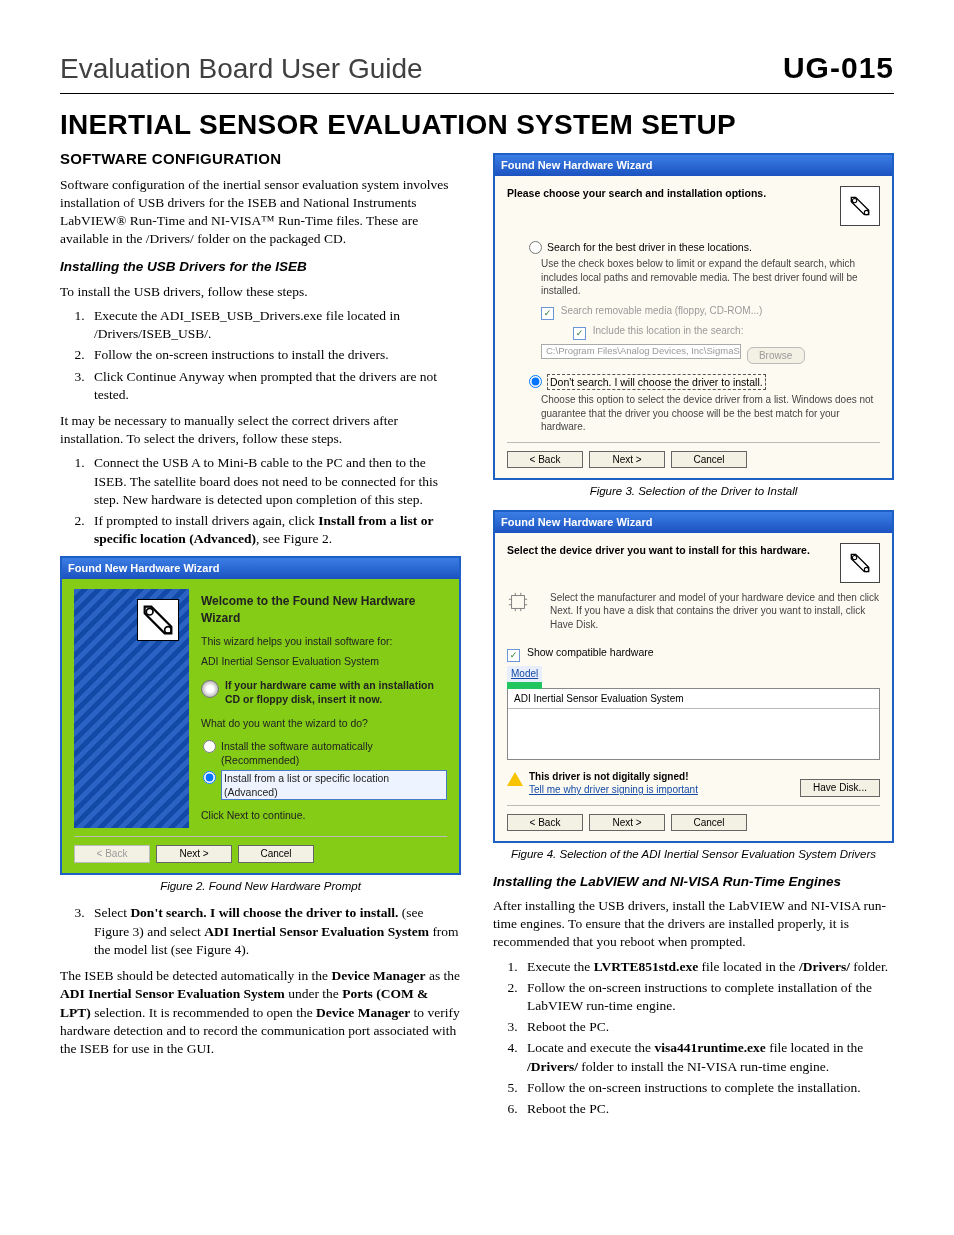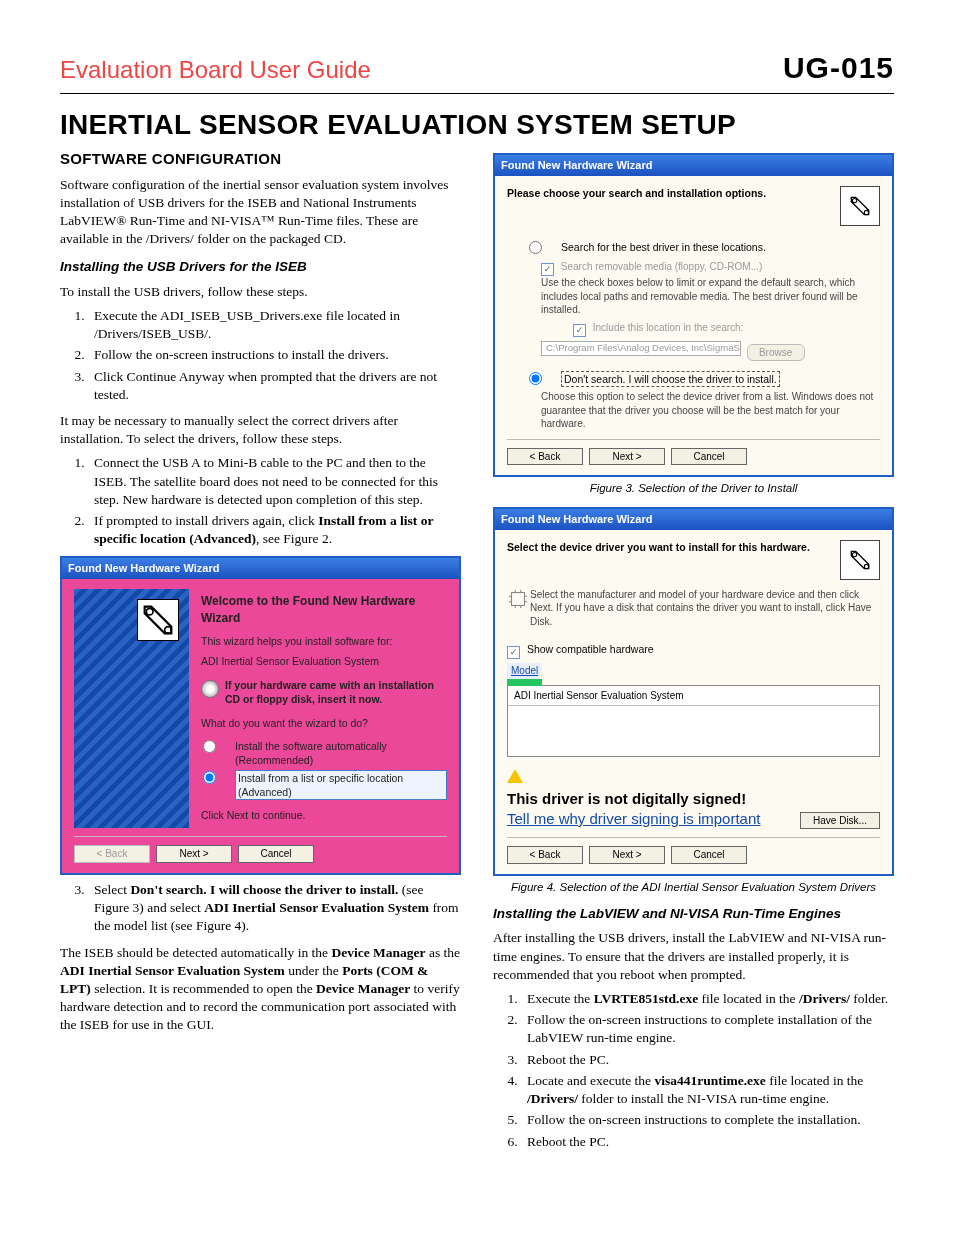--- a/index.html
+++ b/index.html
@@ -21,24 +21,24 @@
   .header{
     display:flex;
     justify-content:space-between;
     align-items:baseline;
     border-bottom:1.5px solid #000;
     padding-bottom:4px;
     margin-bottom:12px;
   }
   .header-left{
     font-family:"Arial Narrow","Helvetica Condensed",sans-serif;
-    font-size:24px;
+    font-size:28px;
     font-weight:400;
     letter-spacing:0px;
-    color:#ef4444;
+    color:#404040;
     font-stretch:condensed;
   }
   .header-right{
     font-family:"Arial Narrow","Helvetica Condensed",sans-serif;
     font-size:30px;
     font-weight:700;
     letter-spacing:1px;
     color:#000;
     font-stretch:condensed;
   }
@@ -101,21 +101,21 @@
     background:linear-gradient(180deg,#3b7ee5 0%,#1b52c0 100%);
     color:#fff;
     font-weight:700;
     padding:3px 6px;
     font-size:11px;
   }
   .dialog-body{
     padding:10px 12px 6px 12px;
     background:#fdfbf1;
   }
-  .dialog-body.white{background:#ec4899;}
+  .dialog-body.white{background:#84cc16;}
   .wizard-row{display:flex;gap:12px;}
   .wizard-graphic{
     width:115px;
     min-height:230px;
     background:#134aa7;
     background-image:
       repeating-linear-gradient(135deg,#2a63c4 0 5px,#134aa7 5px 10px);
     position:relative;
     flex:none;
   }
@@ -128,21 +128,21 @@
   .wizard-text h4{font-weight:700;font-size:12px;margin:0 0 8px 0;font-family:Tahoma,Arial,sans-serif;}
   .cd-icon-row{display:flex;gap:6px;align-items:flex-start;margin:10px 0;}
   .cd-icon{width:16px;height:16px;border:1px solid #777;border-radius:50%;background:radial-gradient(circle,#fff 30%,#bbb 70%);flex:none;margin-top:2px;}
   .float-icon{
     float:right;
     width:38px;height:38px;background:#fff;border:1px solid #444;
     display:flex;align-items:center;justify-content:center;margin-left:8px;
   }
   .float-icon svg{width:26px;height:26px;}
   .radio-group{margin:8px 0 8px 2px;}
-  .radio-line{display:flex;align-items:flex-start;gap:19px;margin-bottom:3px;font-size:10.5px;}
+  .radio-line{display:flex;align-items:flex-start;gap:5px;margin-bottom:3px;font-size:10.5px;}
   .radio-line input{margin:1px 0 0 0;}
   .greyed{color:#999;}
   .indent{margin-left:22px;}
   .indent2{margin-left:34px;}
   .dlg-btn-row{
     display:flex;justify-content:flex-start;gap:6px;
     border-top:1px solid #bbb;padding:8px 0 4px 0;margin-top:8px;
   }
   .dlg-btn{
     font-family:Tahoma,Arial,sans-serif;font-size:10px;
@@ -157,21 +157,21 @@
   .small-label{font-size:10.5px;margin:6px 0;}
   .model-box{
     border:1px solid #888;height:70px;background:#fff;margin-top:-1px;
   }
   .model-header{
     font-size:10px;color:#134aa7;text-decoration:underline;
     background:#e8eefb;padding:1px 4px;border-bottom:7px solid #22c55e;
     display:inline-block;
   }
   .warn-row{
-    display:flex;align-items:flex-start;gap:6px;margin-top:10px;font-size:15px;flex-direction:column;
+    display:flex;align-items:flex-start;gap:6px;margin-top:10px;font-size:10px;
   }
   .warn-tri{
     width:0;height:0;border-left:8px solid transparent;border-right:8px solid transparent;
     border-bottom:14px solid #f8c300;flex:none;margin-top:2px;
   }
   .link{color:#134aa7;text-decoration:underline;}
   .sub-block{font-size:10px;color:#444;}
   .dotted-sel{border:1px dashed #555;padding:0 2px;display:inline-block;}
   .chk{display:inline-block;width:11px;height:11px;border:1px solid #6b97d6;background:#fff;color:#2a7a2a;font-size:9px;line-height:10px;text-align:center;margin-right:4px;vertical-align:-2px;}
   .footer{
@@ -248,20 +248,21 @@
               <div class="small-label">Click Next to continue.</div>
             </div>
           </div>
           <div class="dlg-btn-row">
             <div class="dlg-btn disabled">&lt; Back</div>
             <div class="dlg-btn">Next &gt;</div>
             <div class="dlg-btn">Cancel</div>
           </div>
         </div>
       </div>
+      <div class="figure-caption">Figure 2. Found New Hardware Prompt</div>
 
       <ol class="num" start="3">
         <li>
           <span>Select </span><b>Don't search. I will choose the driver to install.</b><span> (see Figure 3) and select </span><b>ADI Inertial Sensor Evaluation System</b><span> from the model list (see Figure 4).</span>
         </li>
       </ol>
 
       <p>
         <span>The ISEB should be detected automatically in the </span><b>Device Manager</b><span> as the </span><b>ADI Inertial Sensor Evaluation System</b><span> under the </span><b>Ports (COM &amp; LPT)</b><span> selection. It is recommended to open the </span><b>Device Manager</b><span> to verify hardware detection and to record the communication port associated with the ISEB for use in the GUI.</span>
       </p>
@@ -279,25 +280,25 @@
                 <circle cx="18" cy="18" r="2" fill="none" stroke="#000"></circle>
               </svg>
           </div>
           <b class="small-label">Please choose your search and installation options.</b>
           <div style="clear:both;height:14px;"></div>
 
           <div class="radio-line indent">
             <input type="radio" name="w2" style="">
             <span>Search for the best driver in these locations.</span>
           </div>
+          <div class="indent2 sub-block">Use the check boxes below to limit or expand the default search, which includes local paths and removable media. The best driver found will be installed.</div>
           <div class="indent2 greyed" style="margin-top:6px;">
             <span class="chk">✓</span>
             <span>Search removable media (floppy, CD-ROM...)</span>
           </div>
-          <div class="indent2 sub-block">Use the check boxes below to limit or expand the default search, which includes local paths and removable media. The best driver found will be installed.</div>
           <div class="indent2 greyed" style="margin-top:4px;padding-left:32px;">
             <span class="chk">✓</span>
             <span>Include this location in the search:</span>
           </div>
           <div class="indent2 greyed" style="margin-top:4px;">
             <span class="pathbox">C:\Program Files\Analog Devices, Inc\SigmaStudio 3.</span>
             &nbsp;<span class="dlg-btn disabled" style="display:inline-block;min-width:40px;border-radius:6px;">Browse</span>
           </div>
 
           <div class="radio-line indent" style="margin-top:10px;">
@@ -320,21 +321,21 @@
         <div class="dialog-body">
           <div class="float-icon">
             <svg viewBox="0 0 24 24">
                 <path d="M4 4h4l12 12v4h-4L4 8z" fill="none" stroke="#000" stroke-width="1.3"></path>
                 <circle cx="7" cy="7" r="2" fill="none" stroke="#000"></circle>
                 <circle cx="18" cy="18" r="2" fill="none" stroke="#000"></circle>
               </svg>
           </div>
           <b class="small-label">Select the device driver you want to install for this hardware.</b>
           <div style="clear:both;height:8px;"></div>
-          <div style="display:flex;gap:1px;">
+          <div style="display:flex;gap:21px;">
             <div style="width:22px;flex:none;">
               <svg viewBox="0 0 24 24" width="22" height="22">
                   <rect x="5" y="5" width="14" height="14" fill="none" stroke="#777"></rect>
                   <path d="M9 5v-3M15 5v-3M9 22v-3M15 22v-3M5 9h-3M5 15h-3M22 9h-3M22 15h-3" stroke="#777"></path>
                 </svg>
             </div>
             <div class="sub-block">Select the manufacturer and model of your hardware device and then click Next. If you have a disk that contains the driver you want to install, click Have Disk.</div>
           </div>
           <div style="margin-top:14px;font-size:10.5px;">
             <span class="chk">✓</span>

